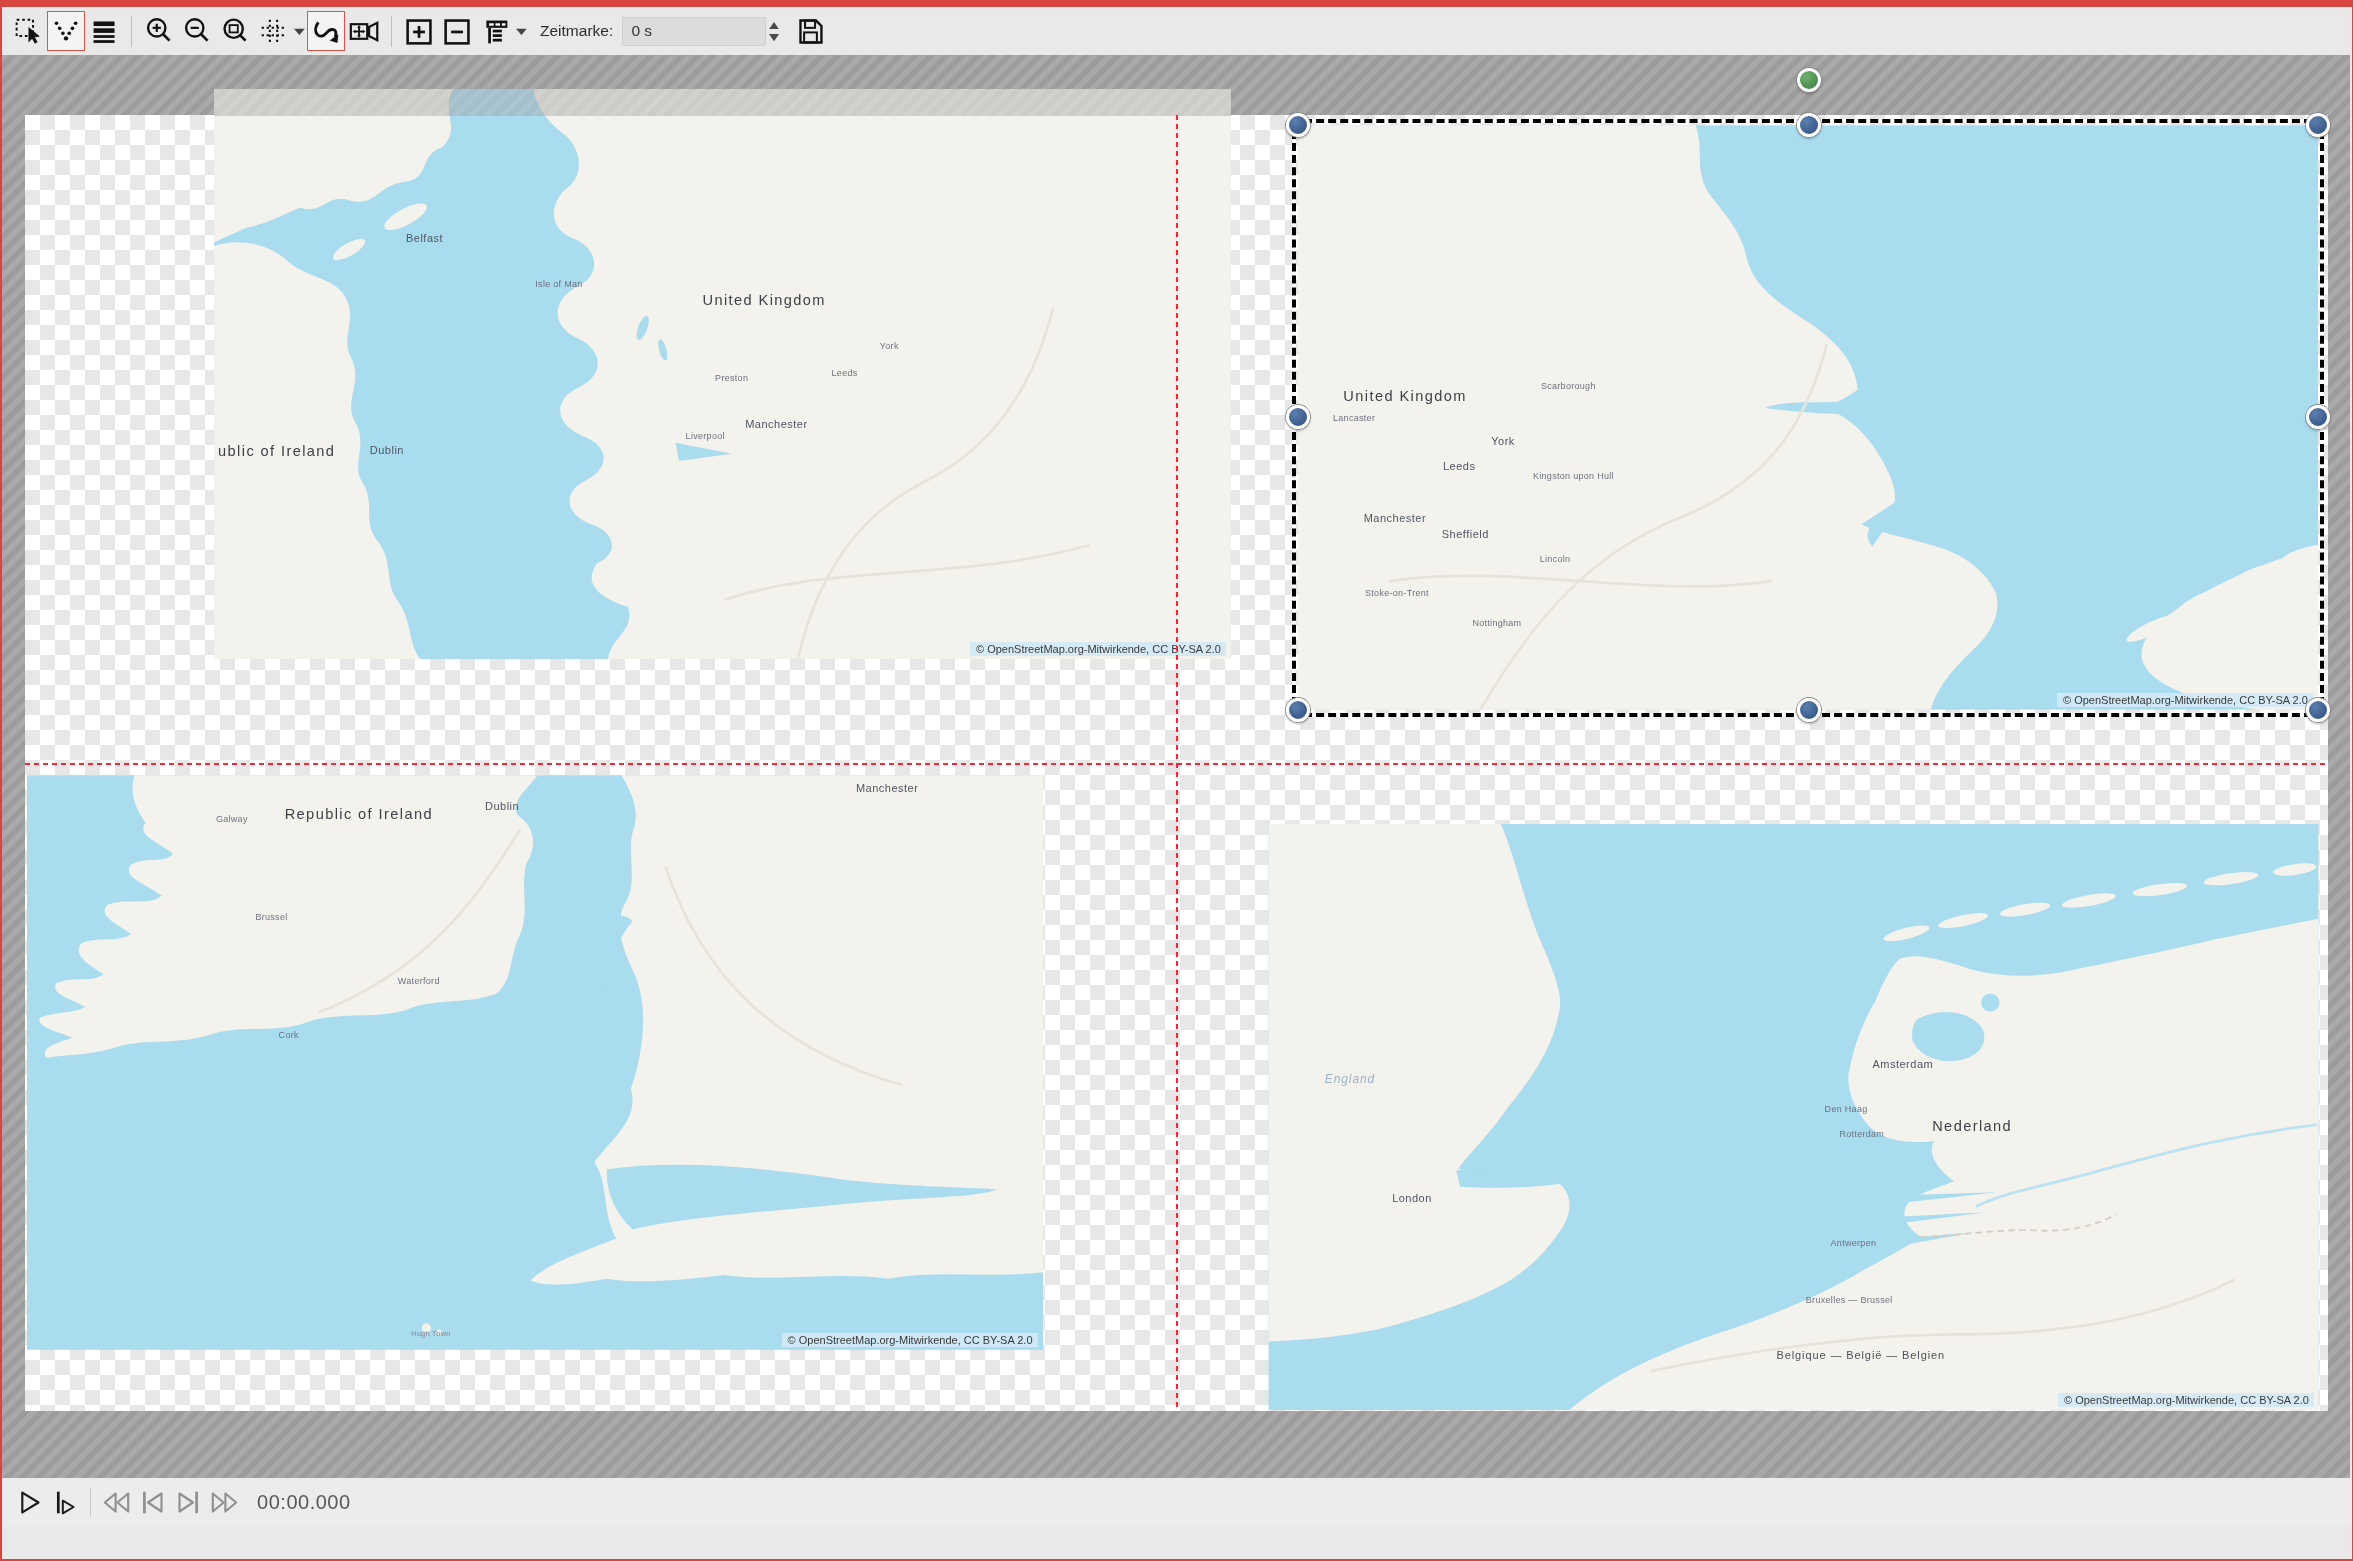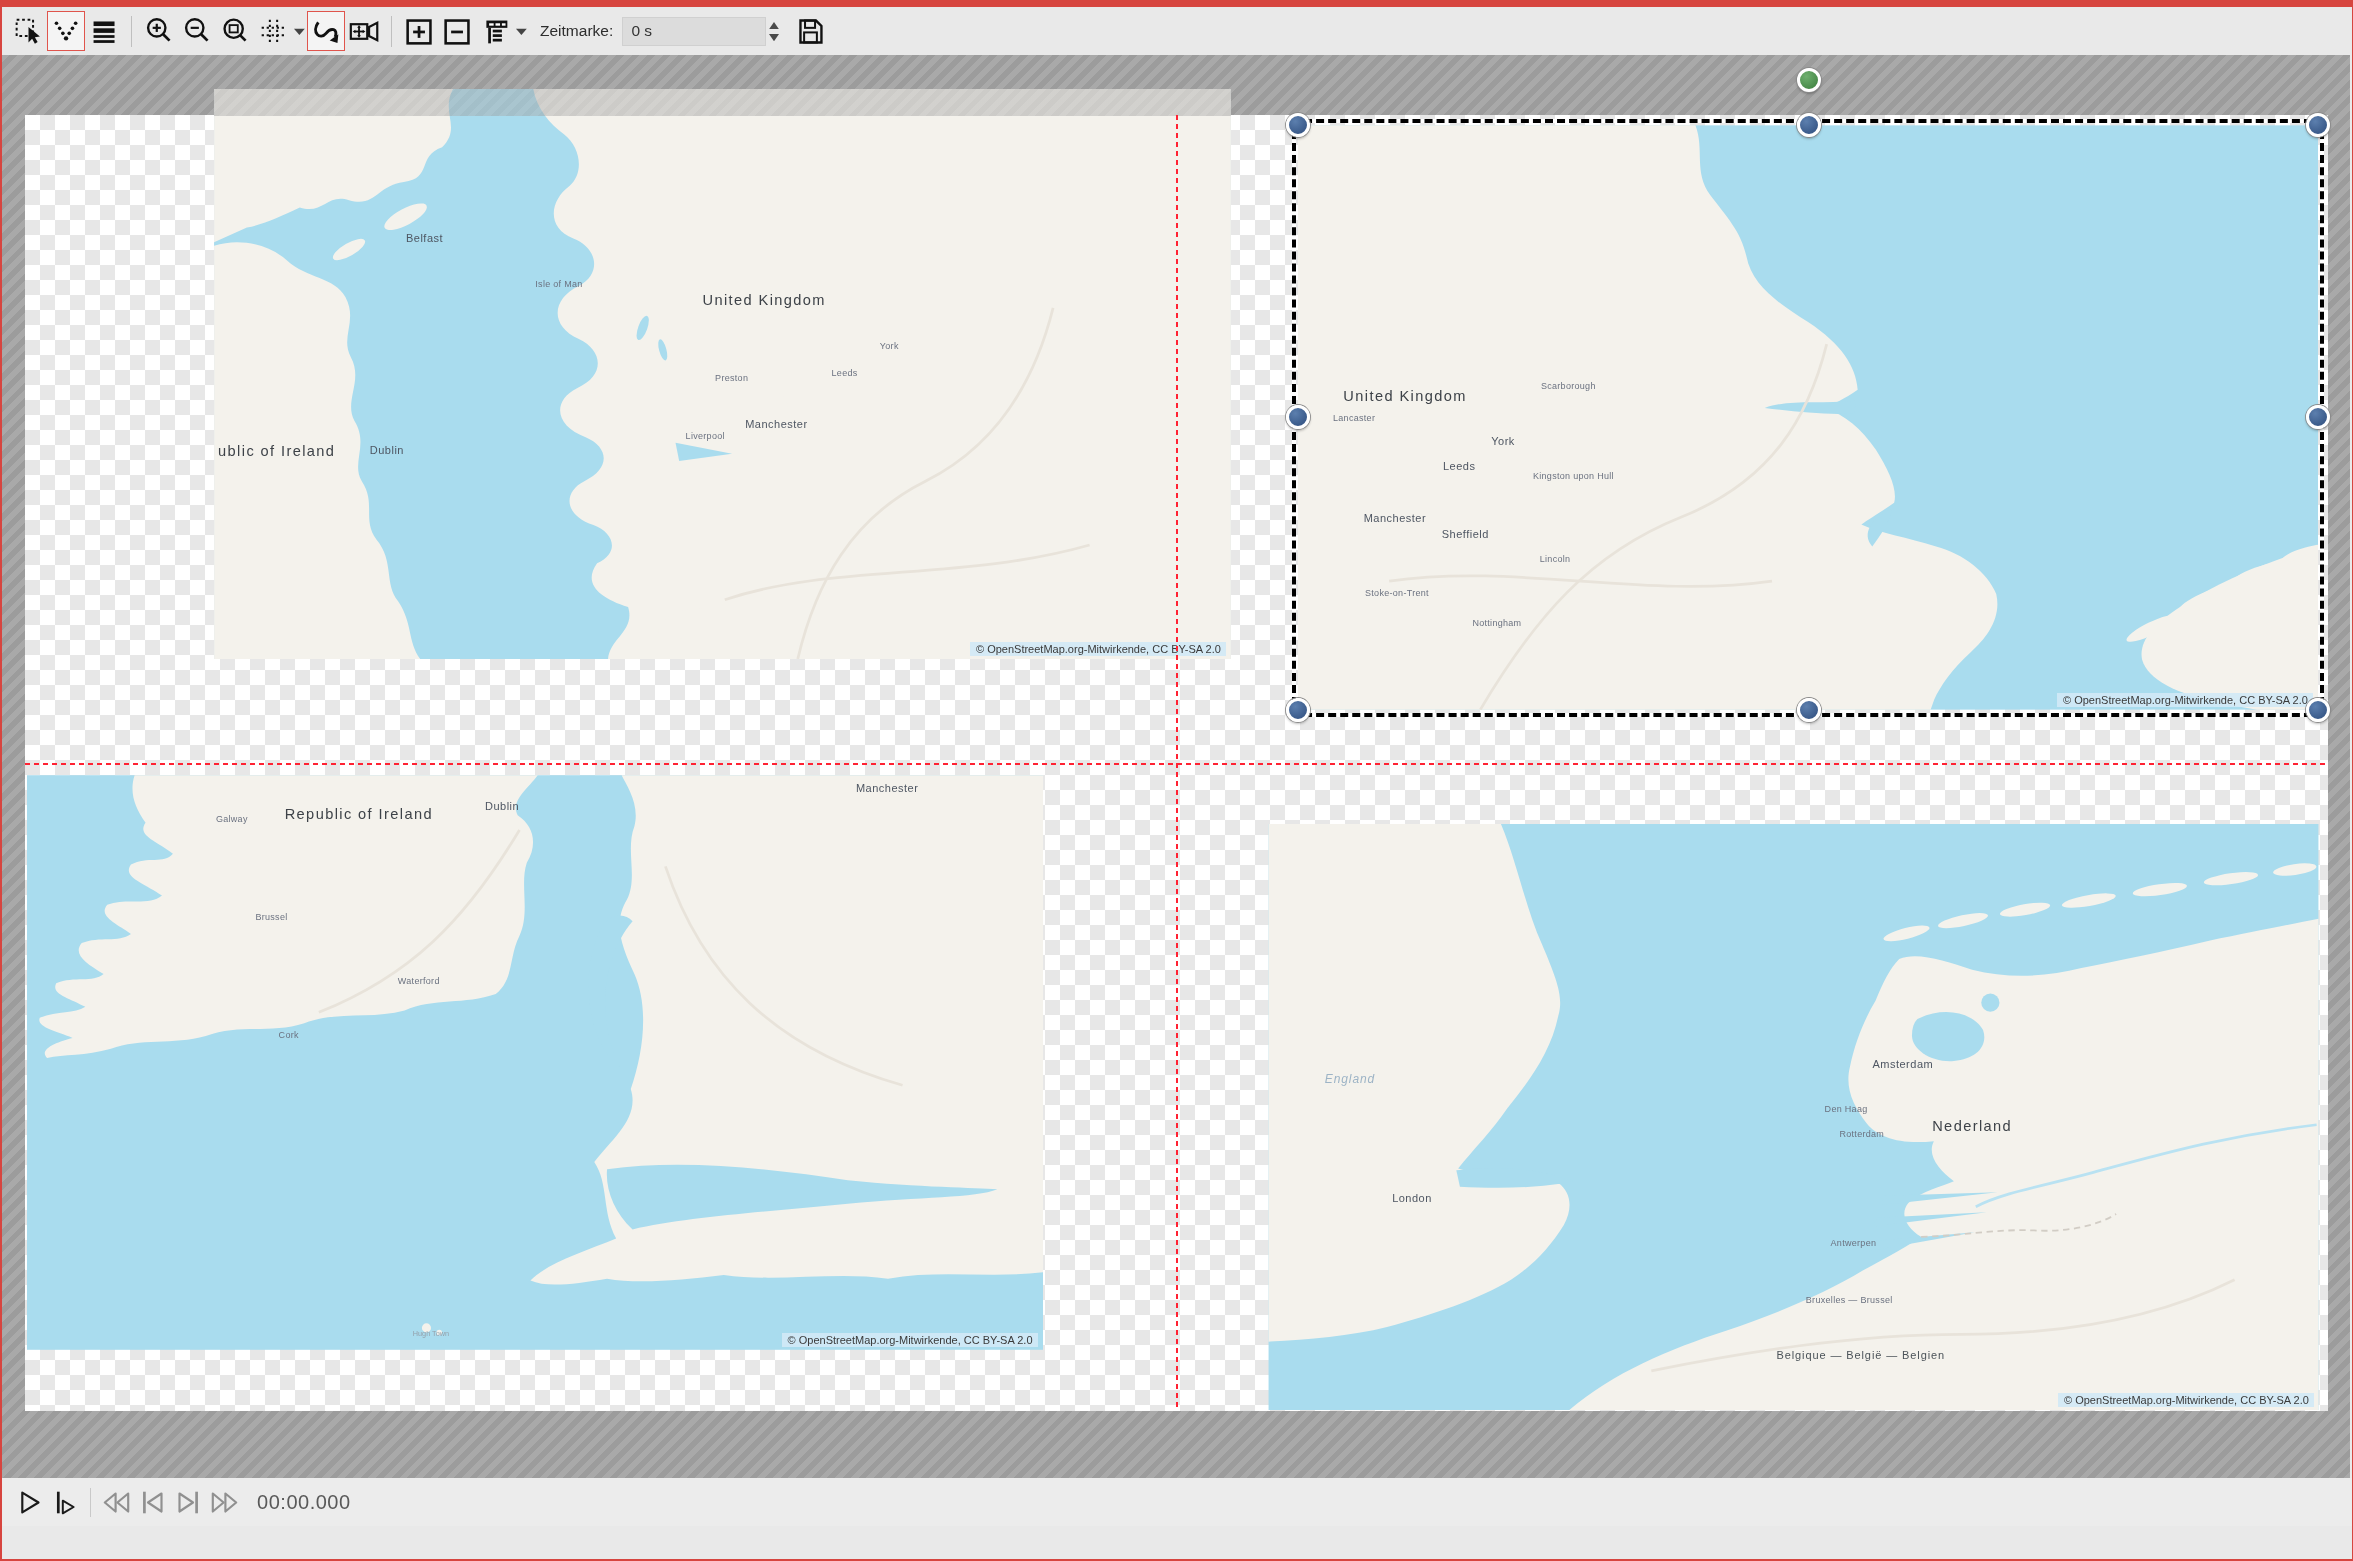--- a/index.html
+++ b/index.html
@@ -50,21 +50,21 @@
   .border-line{ stroke:#d2cdc5; stroke-width:2; fill:none; stroke-dasharray:7 5; }
 
   .labels{ position:absolute; inset:0; z-index:3; }
   .lbl{ position:absolute; transform:translate(-50%,-50%); white-space:nowrap; }
   .lbl.w-anchor{ transform:translate(0,-50%); }
   .lbl.country{ font-size:14.6px; color:#3d4248; letter-spacing:1.4px; }
   .lbl.country2{ font-size:11px; color:#4a5258; letter-spacing:0.9px; }
   .lbl.city{ font-size:11px; color:#4e5662; letter-spacing:0.5px; }
   .lbl.town{ font-size:9px; color:#6b7280; letter-spacing:0.3px; }
   .lbl.region{ font-size:12px; color:#9db4c6; letter-spacing:0.9px;font-style:italic; }
-  .lbl.tiny{ font-size:7.3px; color:#94a0ab; }
+  .lbl.tiny{ font-size:7.3px; color:#94a0ab;font-weight:bold; }
 
   .attribution{ position:absolute; right:4.6px; bottom:3.6px; z-index:4;
     background:rgba(209,233,246,.9); color:#3a3a3a; font-size:11px;
     padding:0.9px 5.5px; }
 
   .overlay-strip{ position:absolute; left:212px; top:34px; width:1017px; height:26.4px; z-index:5;
     background:repeating-linear-gradient(135deg,#a9a9a9 0 5.5px,#9c9c9c 5.5px 11px); opacity:.45; }
 
   .guide{ position:absolute; z-index:6; }
   .guide.v{ left:1174px; top:60px; width:1.8px; height:1296px;

